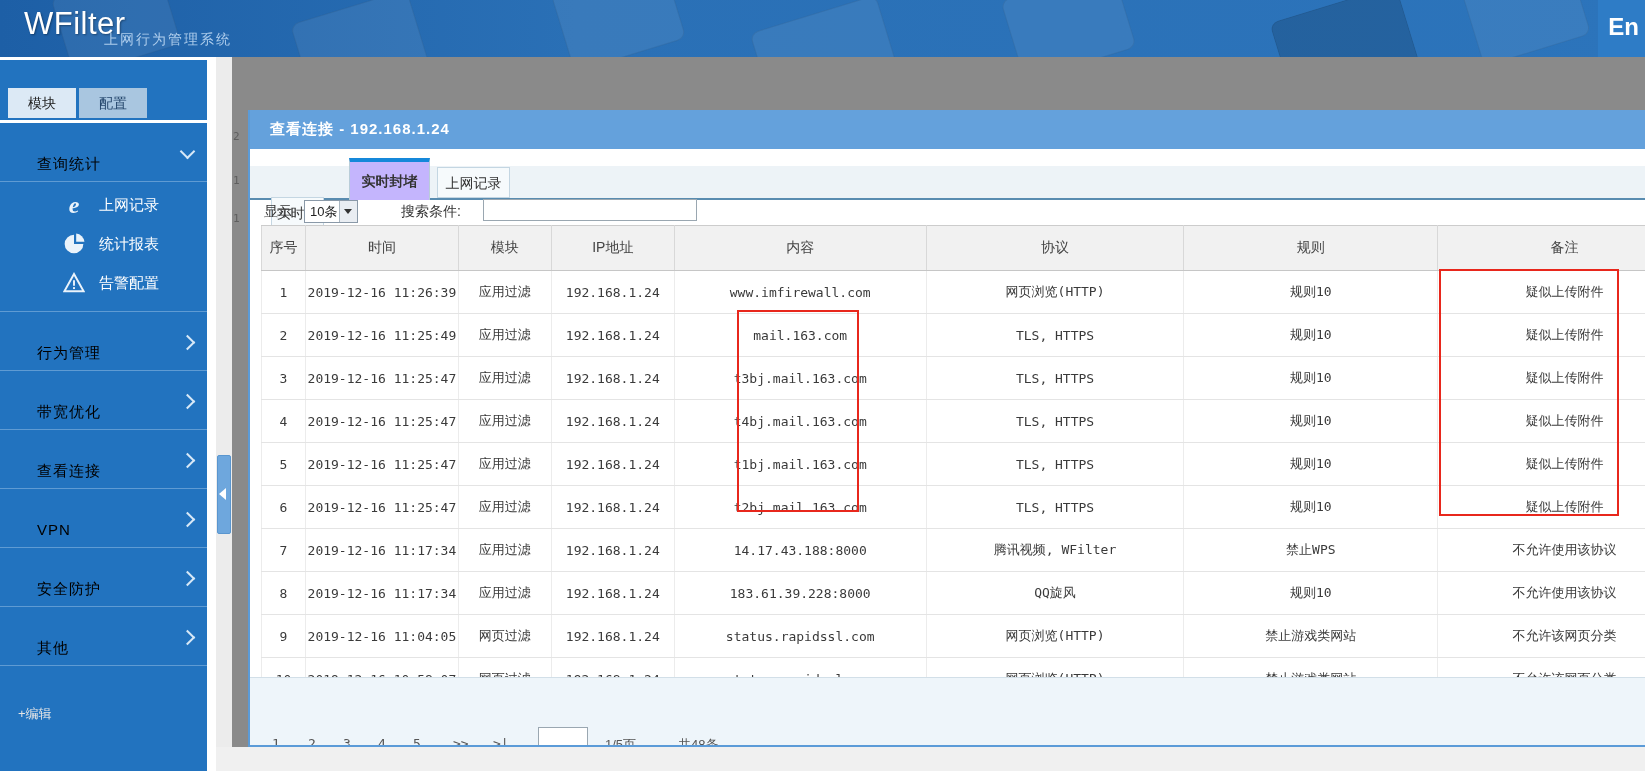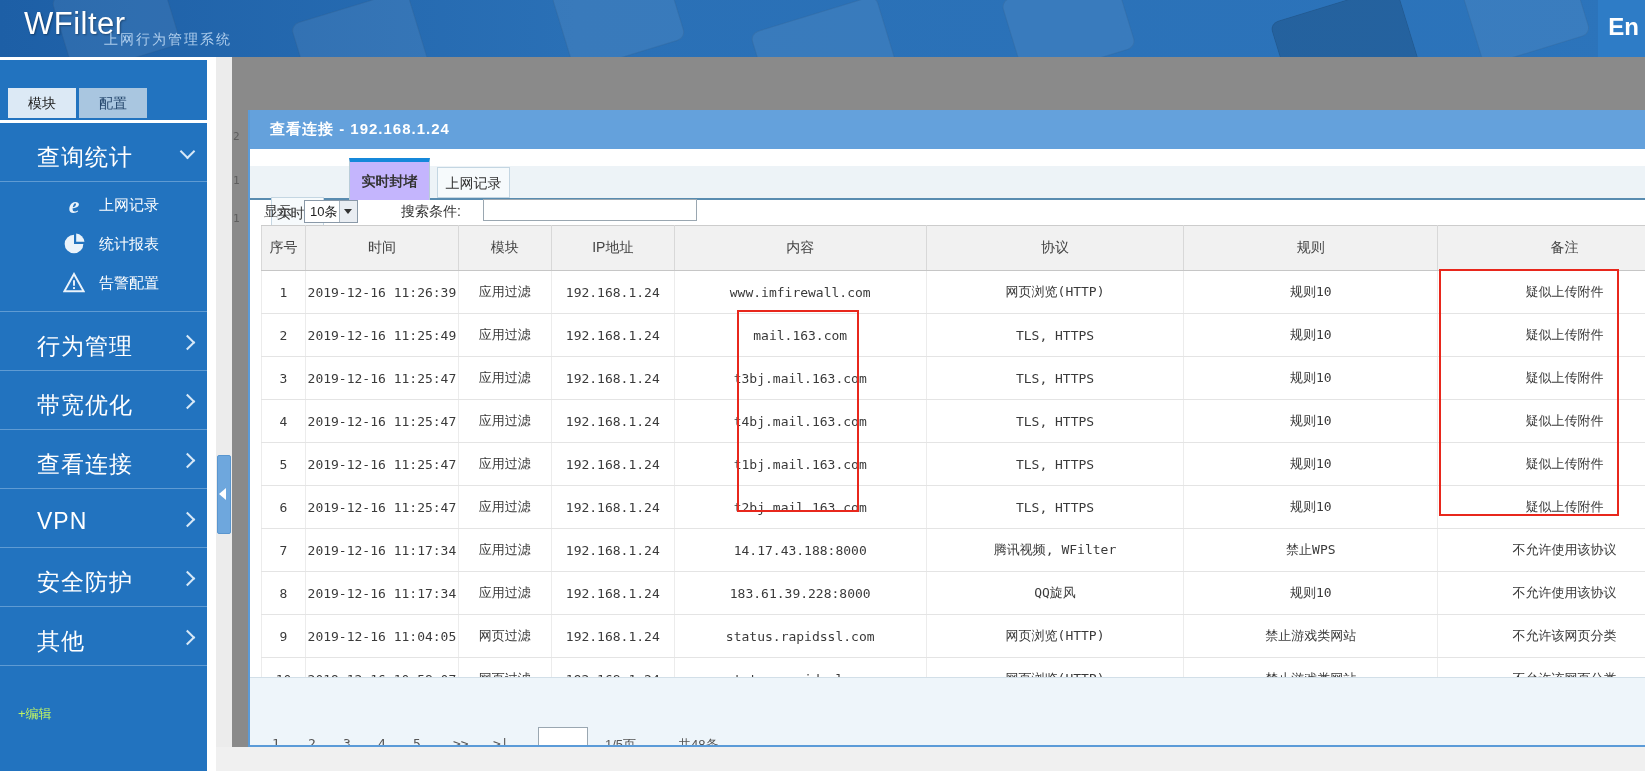--- a/index.html
+++ b/index.html
@@ -23,31 +23,31 @@
   .sidebar{position:absolute;left:0;top:57px;width:207px;height:714px;background:#2273bf;}
   .sidebar-topline{position:absolute;left:0;top:0;width:100%;height:3px;background:#ffffff;}
   .side-tabs{position:absolute;left:8px;top:31px;height:30px;display:flex;gap:3px;}
   .side-tab{height:30px;line-height:30px;padding:0 20px;font-size:14px;color:#27364a;cursor:pointer;}
   .side-tab.active{background:#dce9f5;color:#222;}
   .side-tab.inactive{background:#a9c6e0;color:#23456b;}
   .side-tabs-underline{position:absolute;left:0;top:63px;width:207px;height:3px;background:#ffffff;}
   .side-groups{position:absolute;left:0;top:66px;width:207px;}
   .side-group{position:relative;height:57px;border-top:1px solid rgba(255,255,255,0.0);
     border-bottom:1px solid rgba(170,205,235,0.45);cursor:pointer;}
-  .side-group .glabel{position:absolute;left:37px;top:18px;color:#ffffff;font-size:23px;letter-spacing:1px;}
+  .side-group .glabel{position:absolute;left:37px;top:31px;color:#000000;font-size:15px;letter-spacing:1px;}
   .chev{position:absolute;right:14px;width:9px;height:9px;border-right:2px solid #d7e8f7;border-bottom:2px solid #d7e8f7;}
   .chev.down{top:22px;transform:rotate(45deg);}
   .chev.right{top:24px;transform:rotate(-45deg);}
   .side-sub{position:relative;width:207px;border-bottom:1px solid rgba(170,205,235,0.45);padding:4px 0 8px 0;}
   .side-subitem{position:relative;height:39px;cursor:pointer;color:#fff;}
   .side-subitem .slabel{position:absolute;left:99px;top:10px;font-size:15px;}
   .side-subitem .sicon{position:absolute;left:62px;top:8px;width:24px;height:24px;color:#eaf3fb;
     font-size:22px;line-height:22px;text-align:center;}
   .sicon.ie{font-family:"Liberation Serif","DejaVu Serif",serif;font-weight:bold;font-style:italic;font-size:24px;}
-  .edit-link{position:absolute;left:18px;top:648px;color:#bef264;font-size:13px;cursor:pointer;}
+  .edit-link{position:absolute;left:18px;top:648px;color:#e5e5e5;font-size:13px;cursor:pointer;}
   
   .strip-white{position:absolute;left:207px;top:57px;width:9px;height:714px;background:#ffffff;}
   .strip-light{position:absolute;left:216px;top:57px;width:16px;height:714px;background:#ececec;}
   .backdrop{position:absolute;left:232px;top:57px;width:1413px;height:714px;background:#8a8a8a;}
   .collapse-handle{position:absolute;left:217px;top:455px;width:12px;height:77px;background:#6ea7dd;
     border:1px solid #5a96cf;border-radius:2px;cursor:pointer;}
   .collapse-handle .tri{position:absolute;left:1px;top:32px;width:0;height:0;
     border-top:6px solid transparent;border-bottom:6px solid transparent;border-right:7px solid #ffffff;}
   .hint-num{position:absolute;color:#5f5f5f;font-size:11px;font-family:"DejaVu Sans Mono",monospace;}
   .home-hint{position:absolute;left:324px;top:60px;color:#6f6f6f;font-size:26px;}

